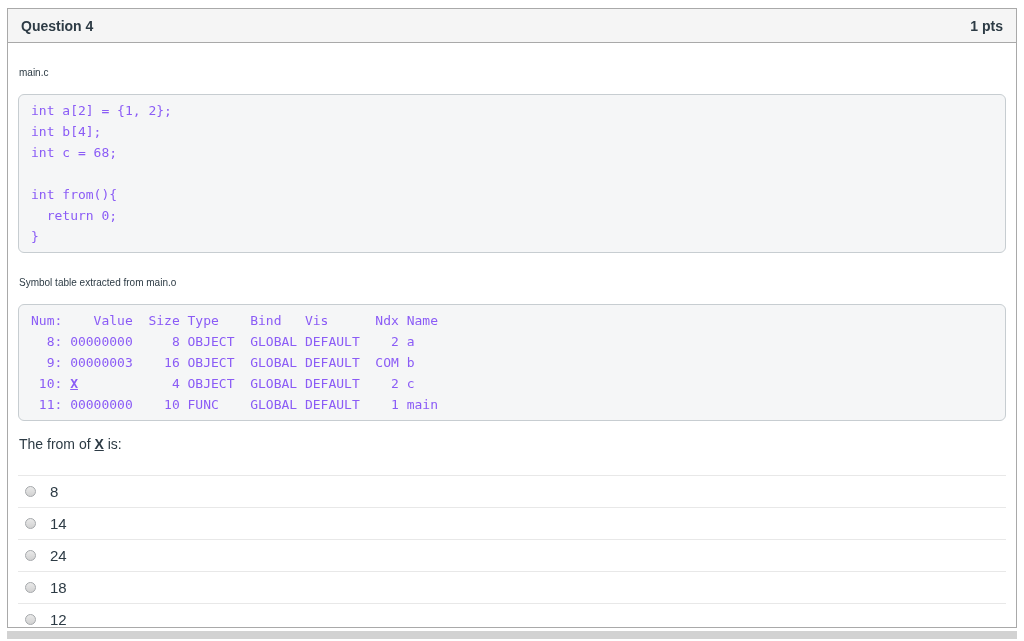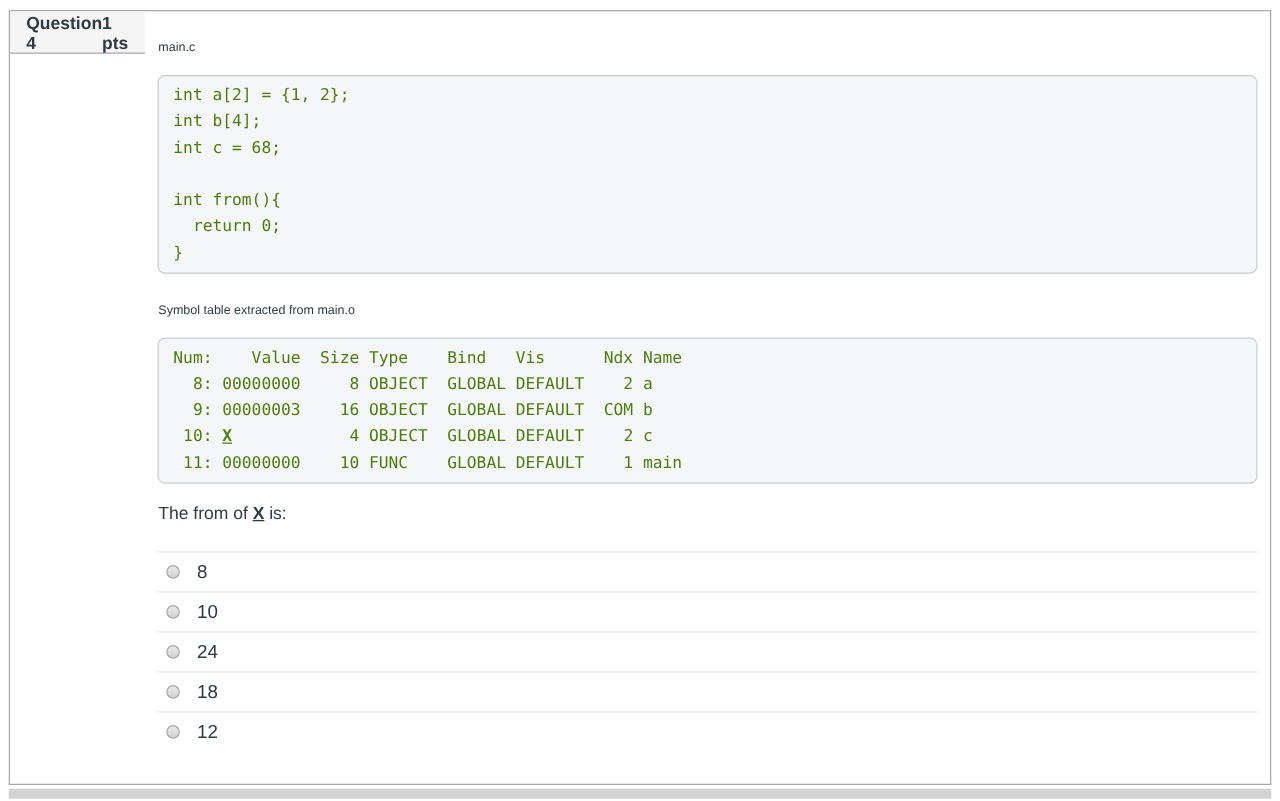--- a/index.html
+++ b/index.html
@@ -12,21 +12,21 @@
     --strip:#d2d2d2;
   }
   *{box-sizing:border-box;margin:0;padding:0;}
   html,body{width:1024px;height:641px;background:#ffffff;overflow:hidden;}
   body{font-family:"Liberation Sans", sans-serif;color:var(--ink);}
   .page{padding:8px 7px 0 7px;}
   .question-card{
     width:1010px;height:620px;
     background:#ffffff;
     border:1px solid var(--card-border);
-    display:flex;flex-direction:row;
+    display:flex;flex-direction:column;
   }
   .q-header{
     height:34px;flex:0 0 34px;
     background:var(--header-bg);
     border-bottom:1px solid var(--card-border);
     display:flex;align-items:center;justify-content:space-between;
     padding:0 13px;
     font-size:14px;
   }
   .q-title{font-weight:700;}
@@ -41,21 +41,21 @@
     background:var(--code-bg);
     border:1px solid var(--code-border);
     border-radius:6px;
     padding:5px 12px;
     font-family:"DejaVu Sans Mono","Liberation Mono",monospace;
     font-size:13px;
   }
   .code-line{
     white-space:pre;
     line-height:21px;min-height:21px;
-    color:#4d7c0f;
+    color:#8b5cf6;
   }
   .x-mark{font-weight:700;text-decoration:underline;}
   .prompt{
     font-size:14px;line-height:18px;
     margin-top:14px;margin-left:1px;
   }
   .options{margin-top:22px;}
   .option{
     height:32px;
     border-top:1px solid var(--separator);
@@ -117,21 +117,21 @@
 
       <p class="prompt"><span>The from of </span><span class="x-mark">X</span><span> is:</span></p>
 
       <div class="options">
         <div class="option">
           <span class="radio"></span>
           <span class="opt-label">8</span>
         </div>
         <div class="option">
           <span class="radio"></span>
-          <span class="opt-label">10</span>
+          <span class="opt-label">14</span>
         </div>
         <div class="option">
           <span class="radio"></span>
           <span class="opt-label">24</span>
         </div>
         <div class="option">
           <span class="radio"></span>
           <span class="opt-label">18</span>
         </div>
         <div class="option">

